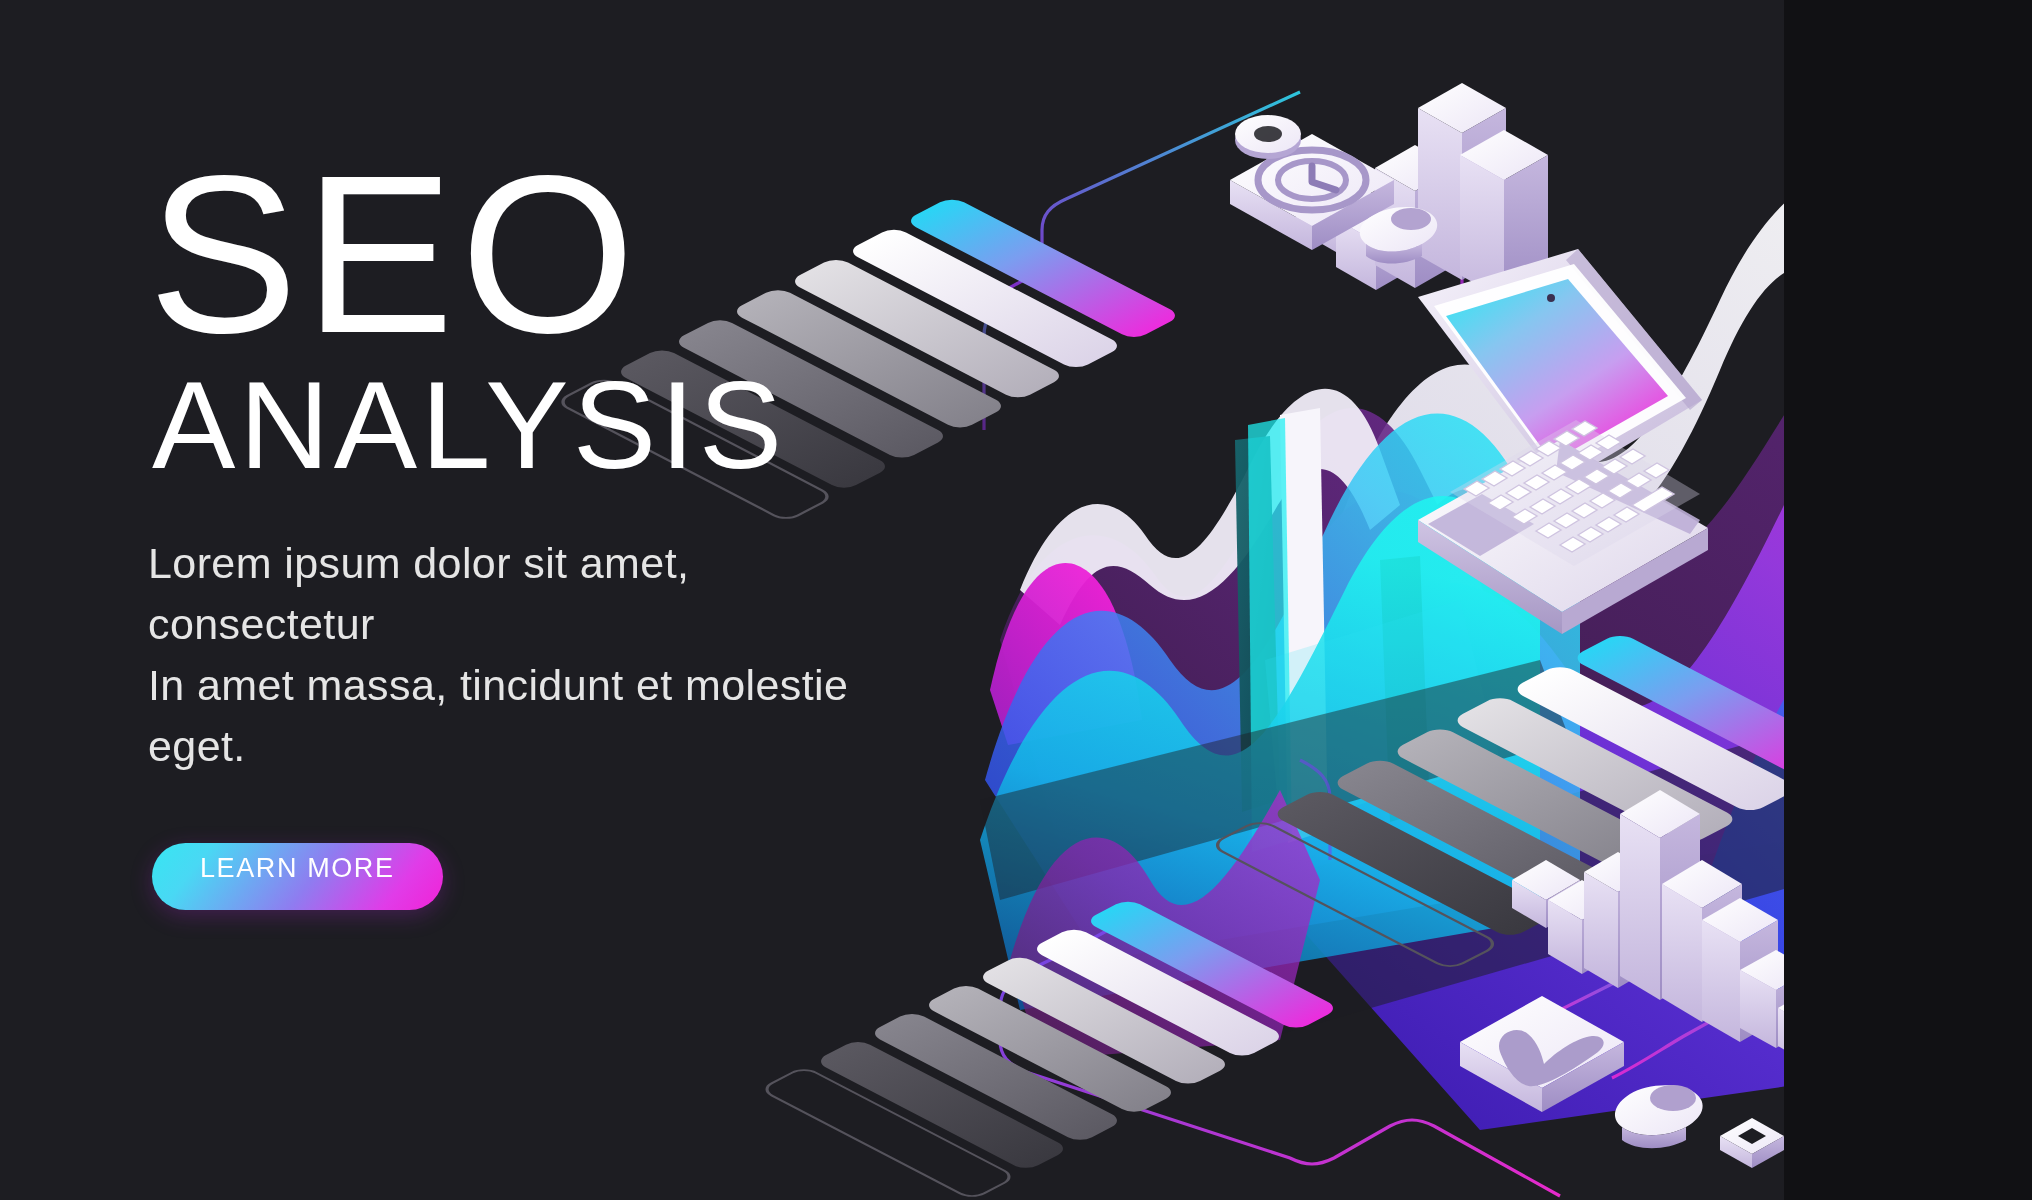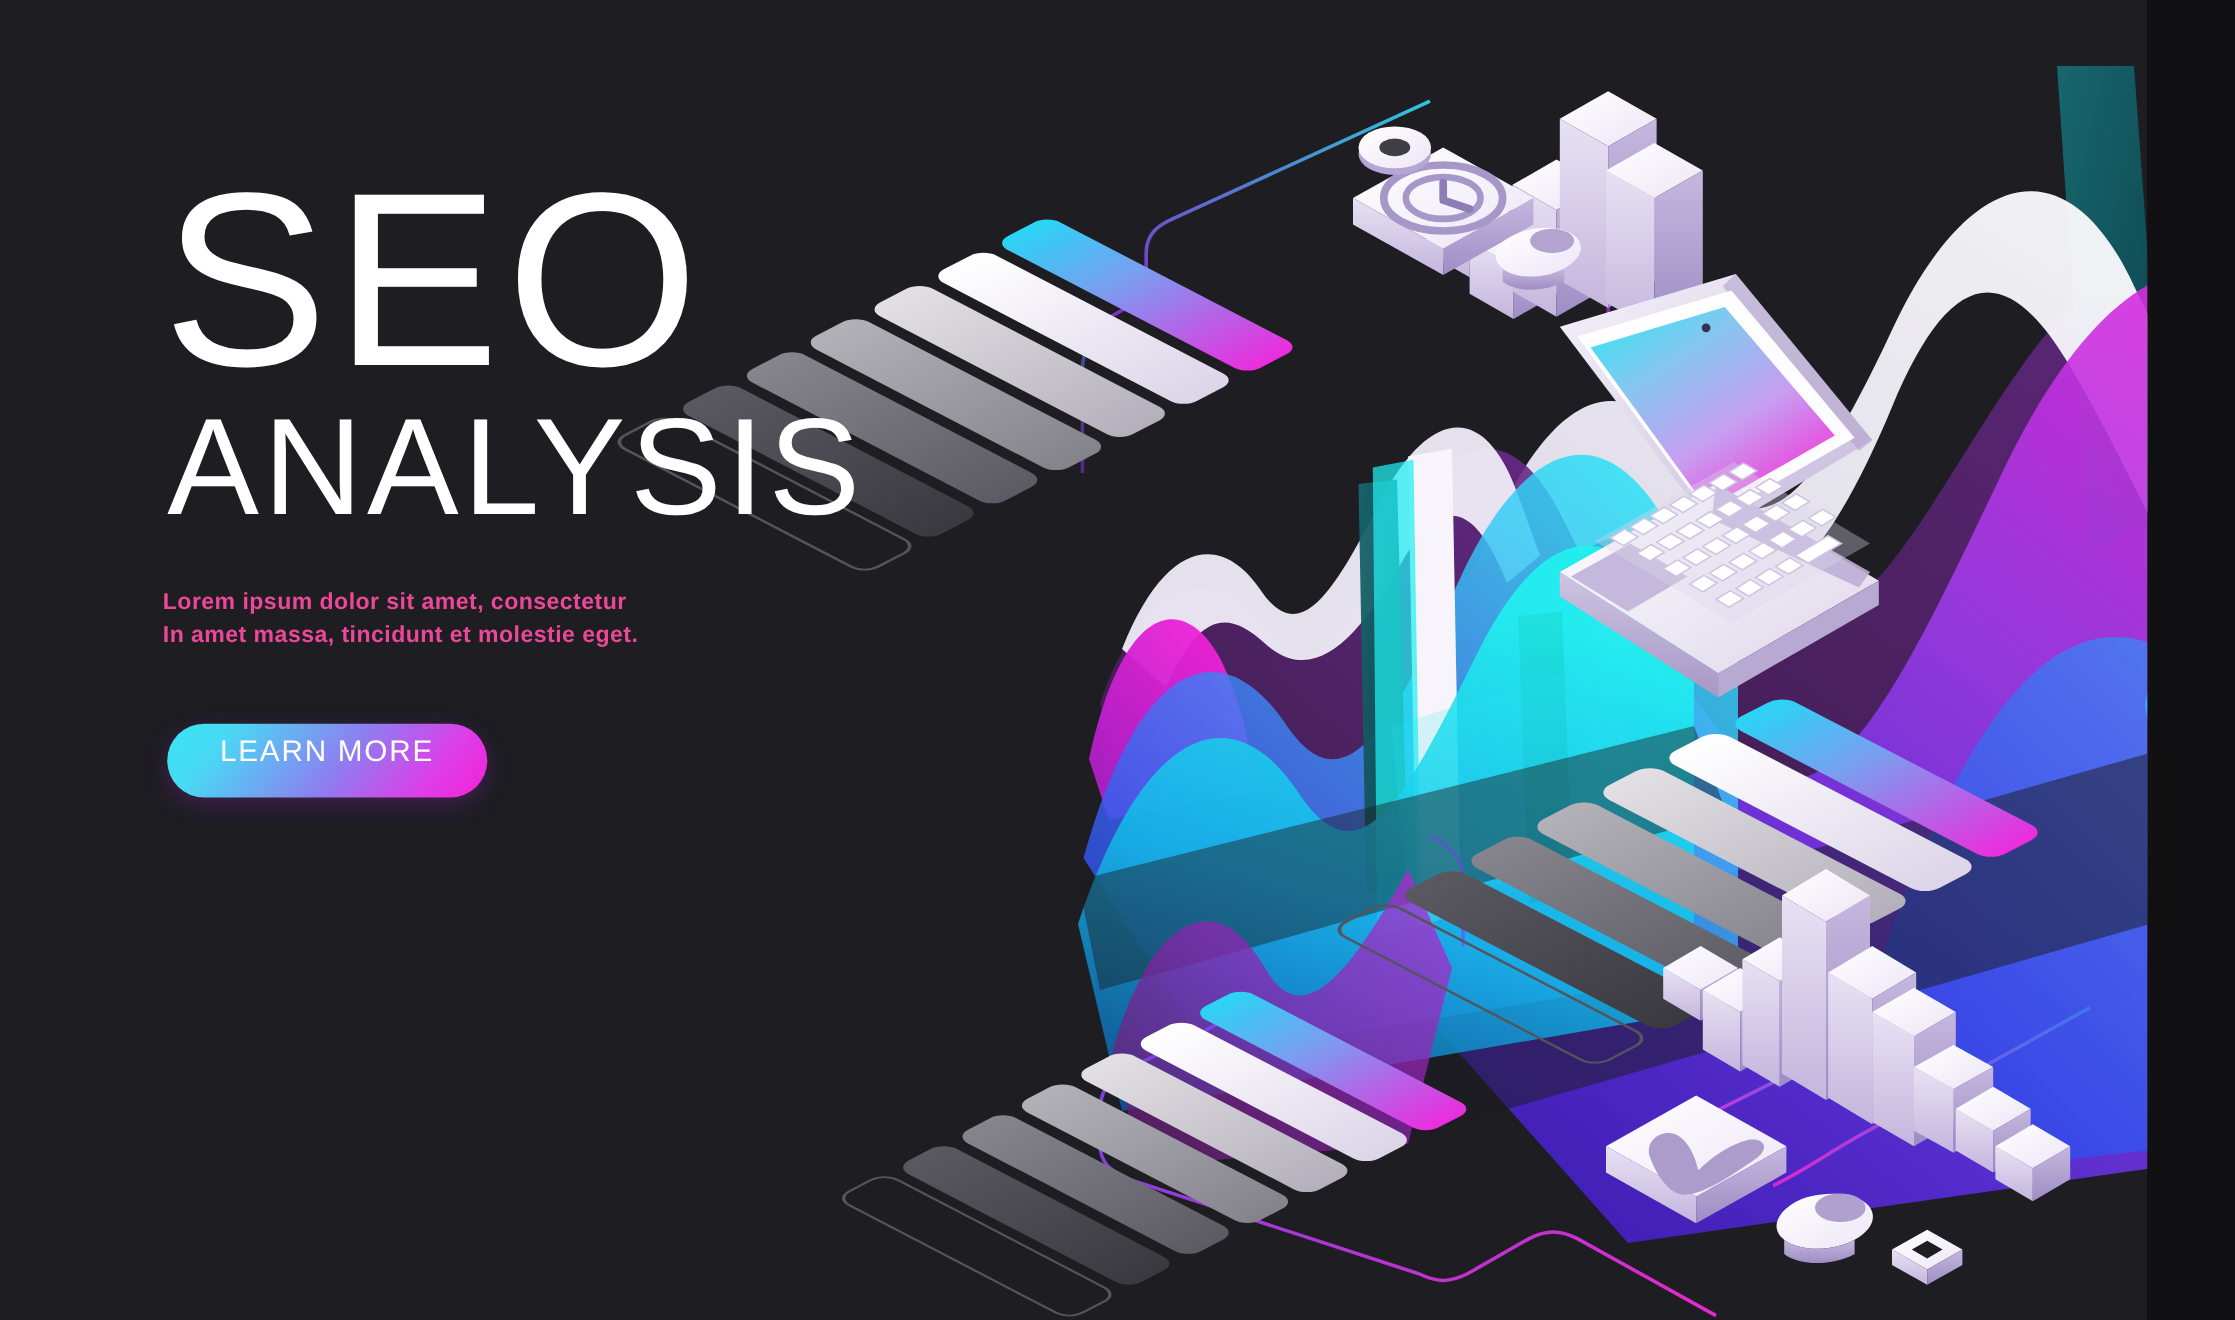--- a/index.html
+++ b/index.html
@@ -4,21 +4,21 @@
 <style>
   * { margin:0; padding:0; box-sizing:border-box; }
   html,body { background:#111114; }
   body {
     width:2032px; height:1200px;
     font-family:"Liberation Sans", sans-serif;
     overflow:hidden;
   }
   .banner {
     position:relative;
-    width:1952px; height:1200px;
+    width:1784px; height:1200px;
     background:#1d1d22;
     overflow:hidden;
   }
   .art-layer { position:absolute; inset:0; }
   .art-layer svg { display:block; width:2032px; height:1200px; }
 
   
   .content {
     position:absolute;
     left:148px; top:150px;
@@ -37,24 +37,24 @@
     font-size:125px;
     line-height:1.02;
     font-weight:300;
     letter-spacing:4px;
     color:#ffffff;
     margin-top:2px;
     margin-left:4px;
   }
   .para {
     margin-top:44px;
-    font-size:21px;
+    font-size:43px;
     line-height:1.42;
-    font-weight:700;
-    color:#ec4899;
+    font-weight:400;
+    color:#e5e5e5;
     letter-spacing:0.4px;
   }
   .para.second { margin-top:42px; }
   .para-line { display:block; }
 
   .cta {
     display:inline-block;
     margin-top:66px;
     margin-left:4px;
     padding:10px 48px 26px;

